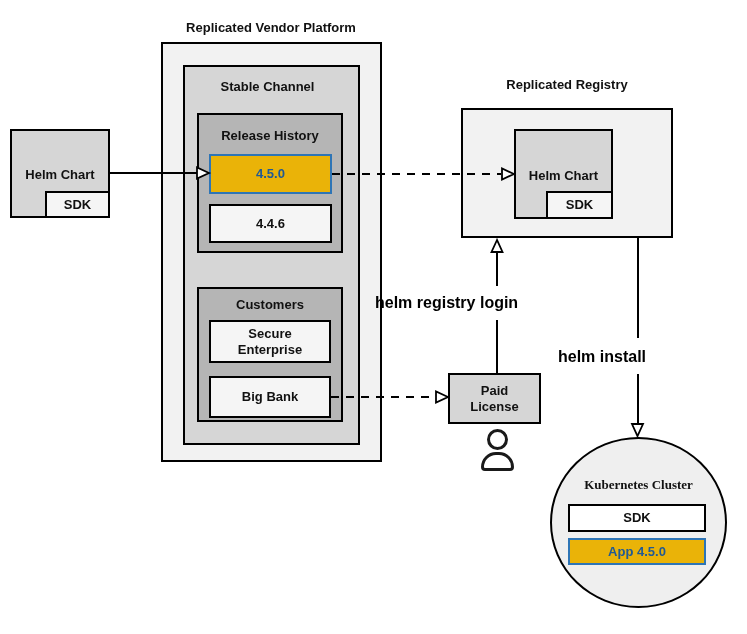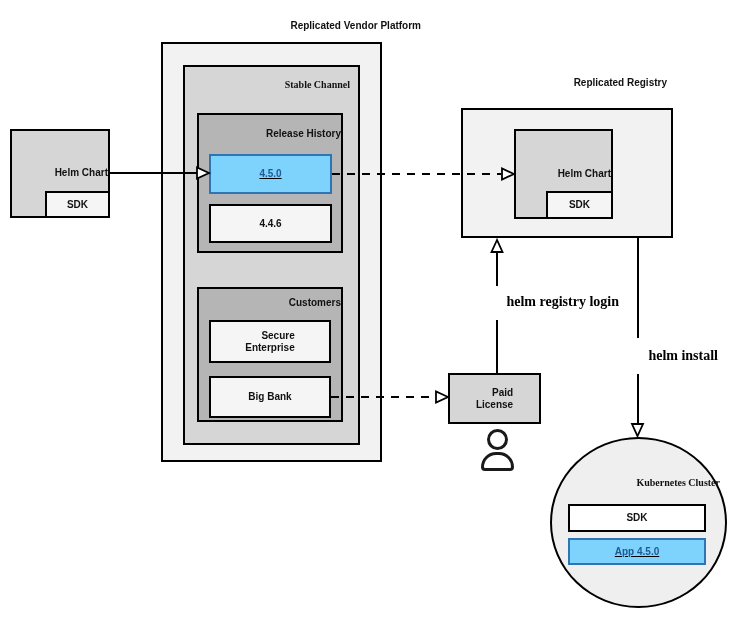--- a/index.html
+++ b/index.html
@@ -1,30 +1,30 @@
 <!DOCTYPE html>
 <html><head>
 <meta charset="utf-8">
 <style>
   html,body{margin:0;padding:0;background:#ffffff;}
   #canvas{position:relative;width:747px;height:634px;background:#ffffff;
           font-family:"Liberation Sans",sans-serif;overflow:hidden;}
   .box{position:absolute;box-sizing:border-box;border:2px solid #000;}
-  .lbl{font-weight:bold;font-size:10px;color:#111;text-align:right;line-height:1.2;}
+  .lbl{font-weight:bold;font-size:13px;color:#111;text-align:center;line-height:1.2;}
   .center{display:flex;align-items:center;justify-content:center;}
   .preline{white-space:pre-line;}
   .abs{position:absolute;}
   .fill-lightest{background:#f2f2f2;}
   .fill-mid{background:#d6d6d6;}
   .fill-dark{background:#b5b5b5;}
   .fill-item{background:#f5f5f5;}
-  .blue-box{background:#7dd3fc;border:2.5px solid #2e75b6;text-decoration:underline;}
+  .blue-box{background:#eab308;border:2.5px solid #2e75b6;}
   .blue-text{color:#215a94;}
-  .cmd{position:absolute;font-family:Liberation Serif, serif;
-       font-weight:bold;font-size:14px;color:#000;text-align:right;}
+  .cmd{position:absolute;font-family:Liberation Sans, sans-serif;
+       font-weight:bold;font-size:16px;color:#000;text-align:left;}
   .circle{position:absolute;box-sizing:border-box;border:2.5px solid #000;border-radius:50%;
           background:#efefef;}
   .person-head{position:absolute;box-sizing:border-box;width:21px;height:21px;border:3px solid #1a1a1a;
                border-radius:50%;background:#fff;}
   .person-body{position:absolute;box-sizing:border-box;width:33px;height:19px;border:3px solid #1a1a1a;
                border-radius:15px 15px 4px 4px;background:#fff;}
   svg.connectors{position:absolute;left:0;top:0;pointer-events:none;}
 </style>
 </head>
 <body>
@@ -35,21 +35,21 @@
     <div class="lbl abs" style="left:0;right:0;top:36px;">Helm Chart</div>
   </div>
   <div class="box fill-item center" style="left:45px;top:191px;width:65px;height:27px;">
     <span class="lbl">SDK</span>
   </div>
 
   <div class="lbl abs" style="left:121px;top:20px;width:300px;">Replicated Vendor Platform</div>
   <div class="box fill-lightest" style="left:161px;top:42px;width:221px;height:420px;"></div>
 
   <div class="box fill-mid" style="left:183px;top:65px;width:177px;height:380px;">
-    <div class="lbl abs" style="left:0;right:8px;top:12px;font-family:Liberation Serif, serif;">Stable Channel</div>
+    <div class="lbl abs" style="left:0;right:8px;top:12px;">Stable Channel</div>
   </div>
 
   <div class="box fill-dark" style="left:197px;top:113px;width:146px;height:140px;">
     <div class="lbl abs" style="left:0;right:0;top:13px;">Release History</div>
   </div>
   <div class="box blue-box center" style="left:209px;top:154px;width:123px;height:40px;">
     <span class="lbl blue-text">4.5.0</span>
   </div>
   <div class="box fill-item center" style="left:209px;top:204px;width:123px;height:39px;">
     <span class="lbl">4.4.6</span>

